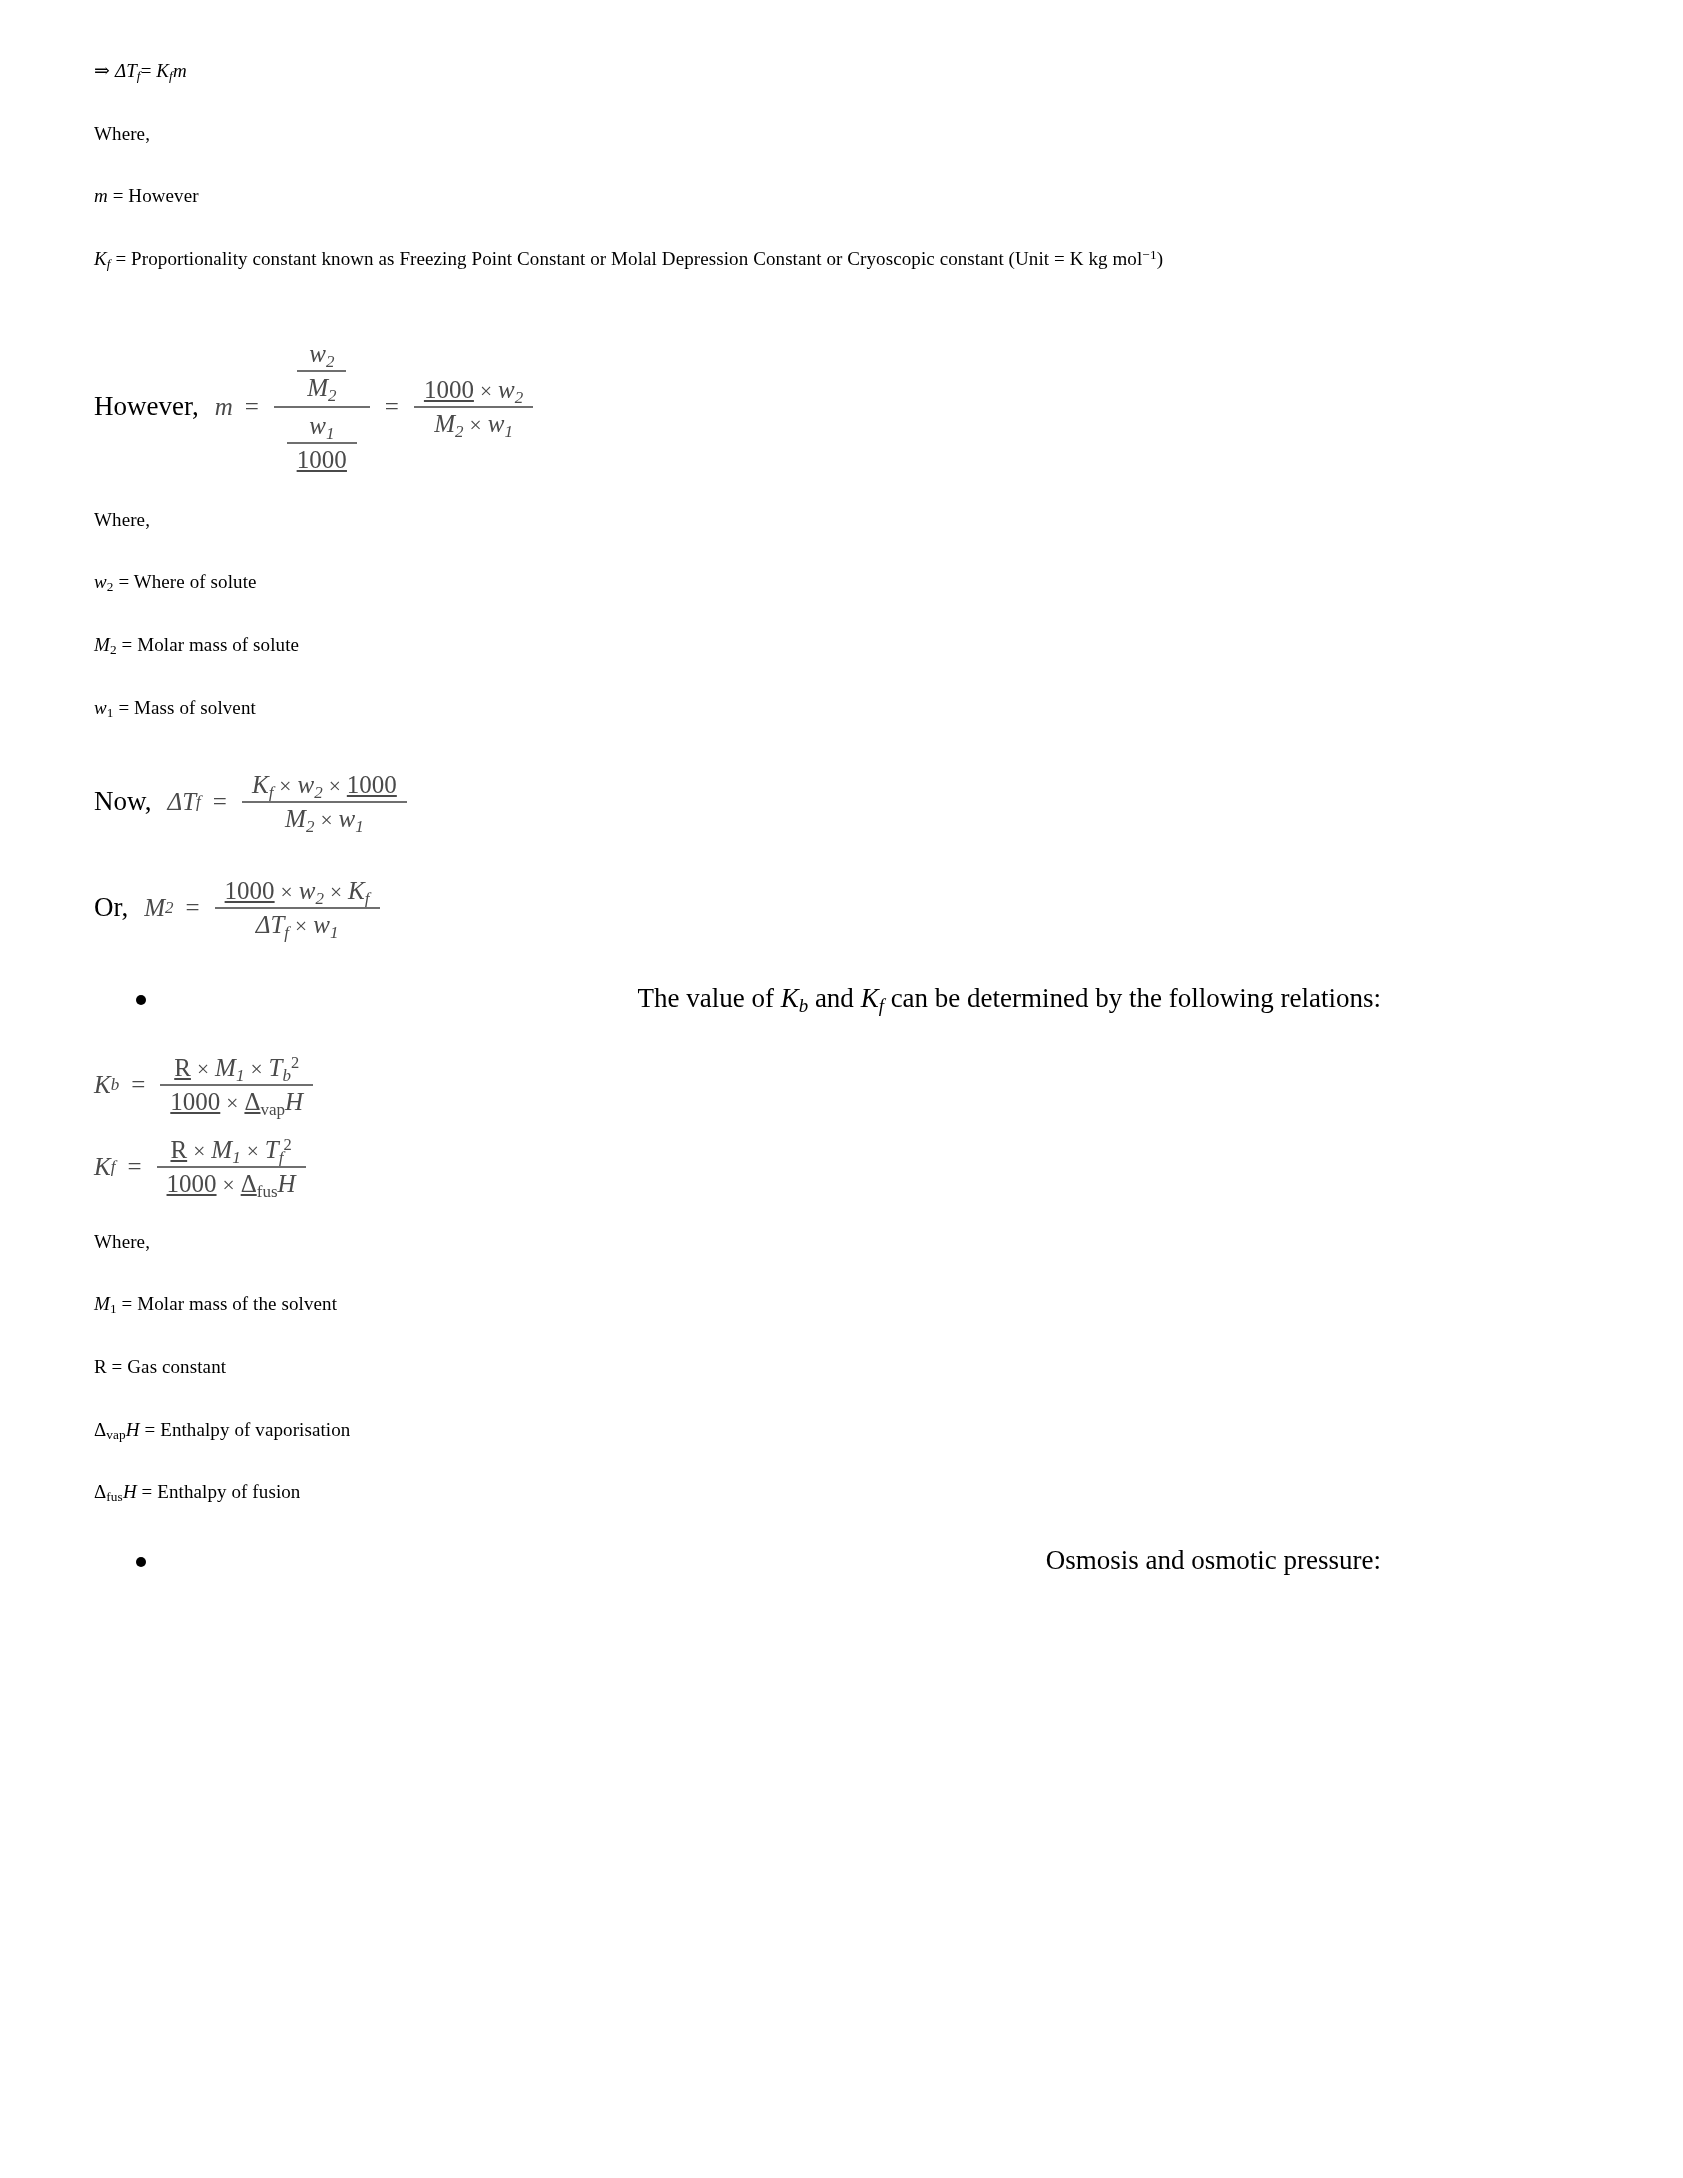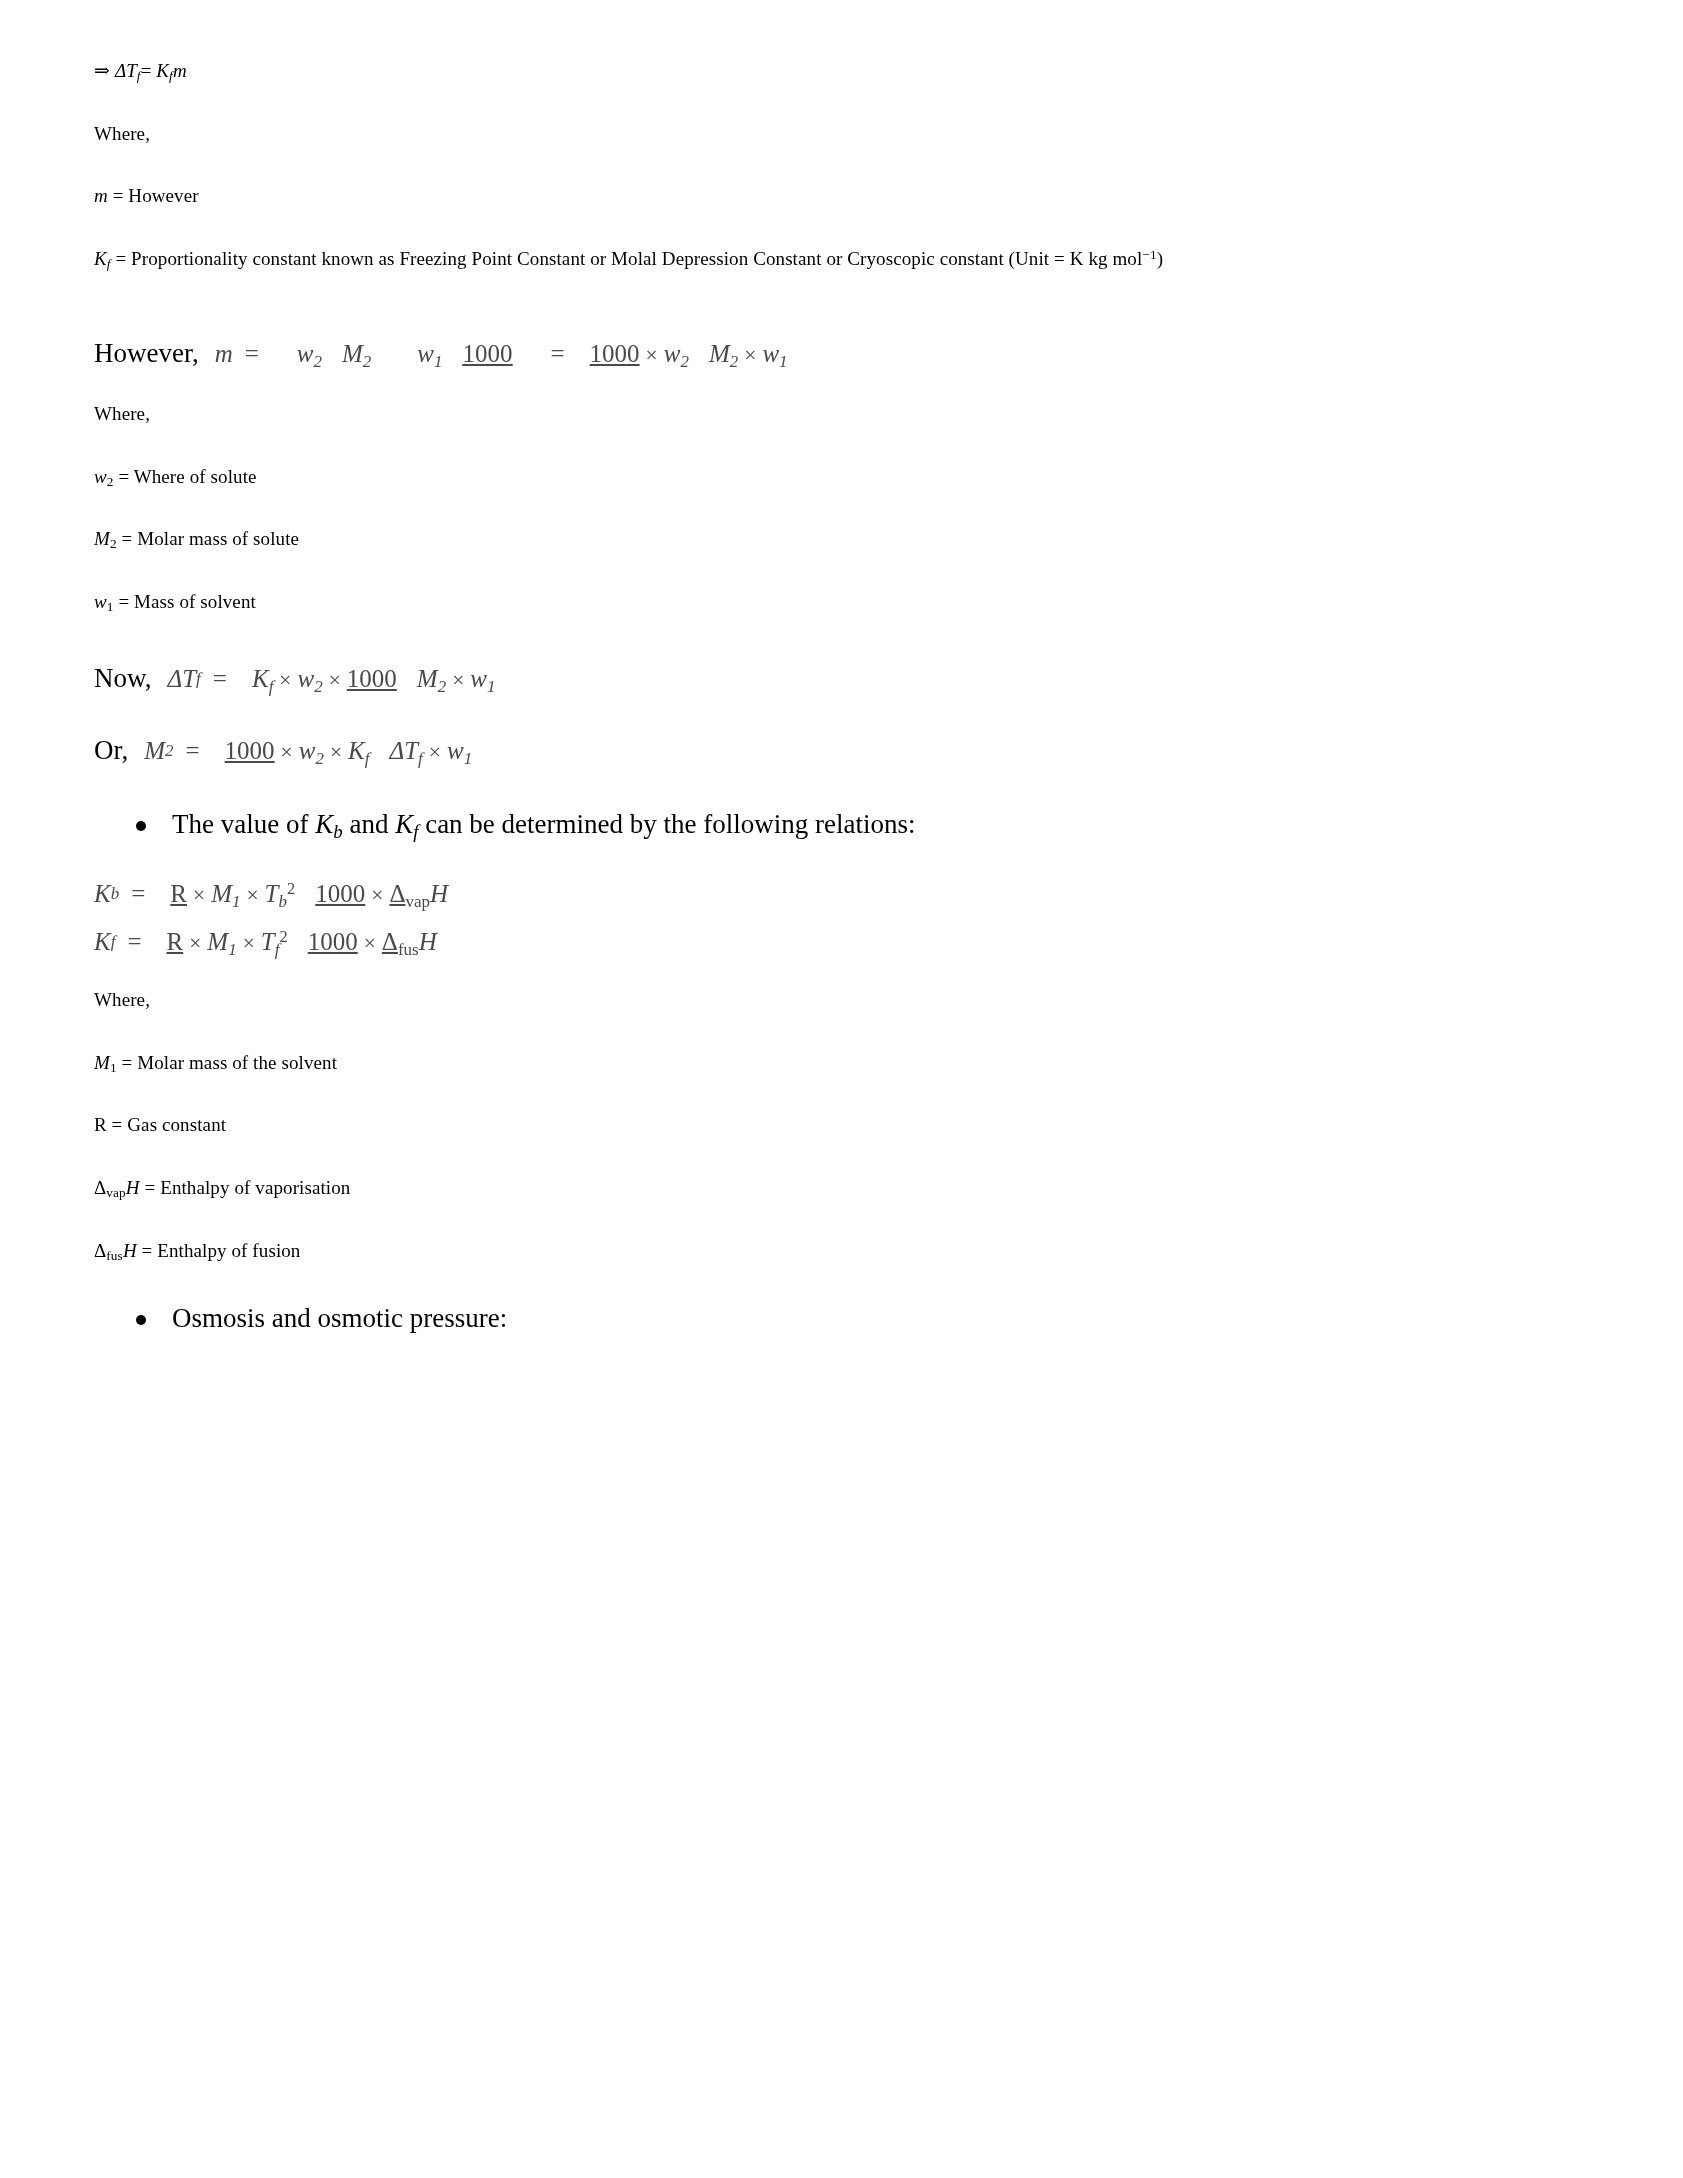--- a/index.html
+++ b/index.html
@@ -86,21 +86,21 @@
     font-size: 0.68em;
     vertical-align: -0.28em;
   }
   .math sup {
     font-size: 0.66em;
     vertical-align: 0.50em;
   }
 
   .frac {
     display: inline-flex;
-    flex-direction: row;
+    flex-direction: column;
     align-items: center;
     vertical-align: middle;
     margin: 0 3px;
   }
   .frac > .num,
   .frac > .den {
     padding: 2px 10px;
     white-space: nowrap;
     text-align: center;
   }
@@ -116,20 +116,21 @@
   }
   .eqblock .mathline { margin-bottom: 16px; }
   .eqblock .mathline:last-child { margin-bottom: 0; }
 
   
   .bullet {
     display: flex;
     align-items: flex-start;
     margin: 0 0 36px 0;
     padding-left: 42px;
+    justify-content: space-between;
   }
   .bullet .dot {
     width: 10px;
     height: 10px;
     border-radius: 50%;
     background: #000;
     flex: 0 0 auto;
     margin: 14px 26px 0 0;
   }
   .bullet .btext {

